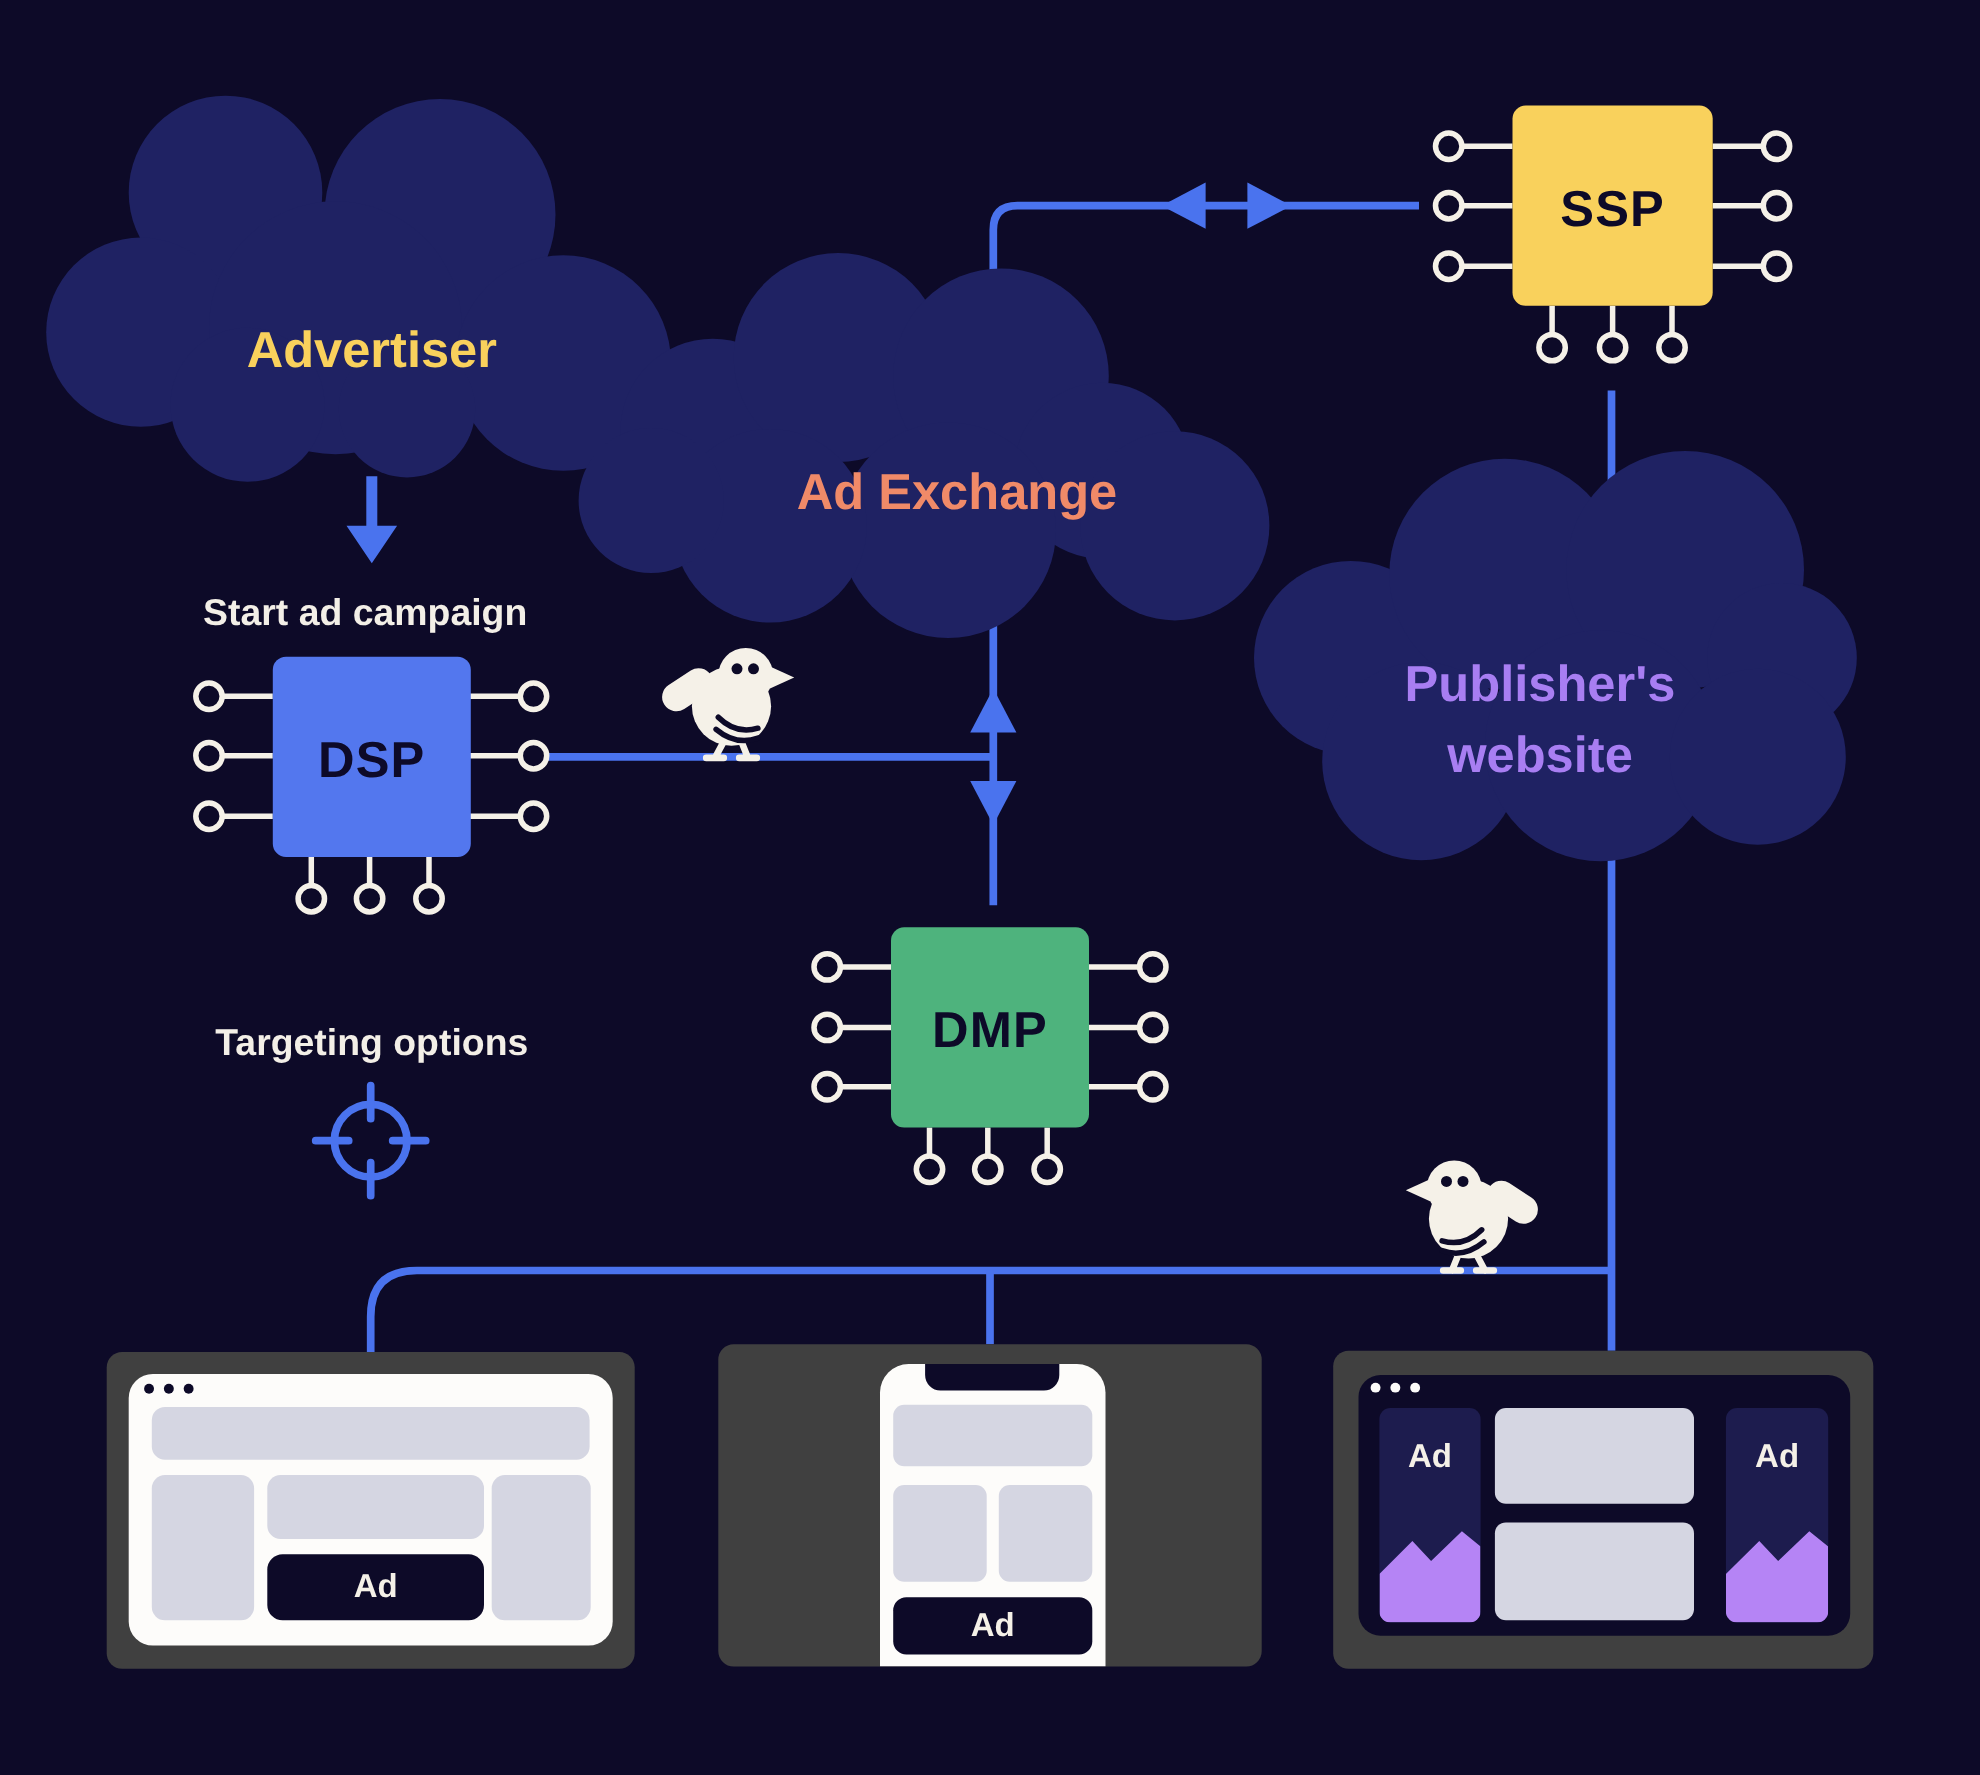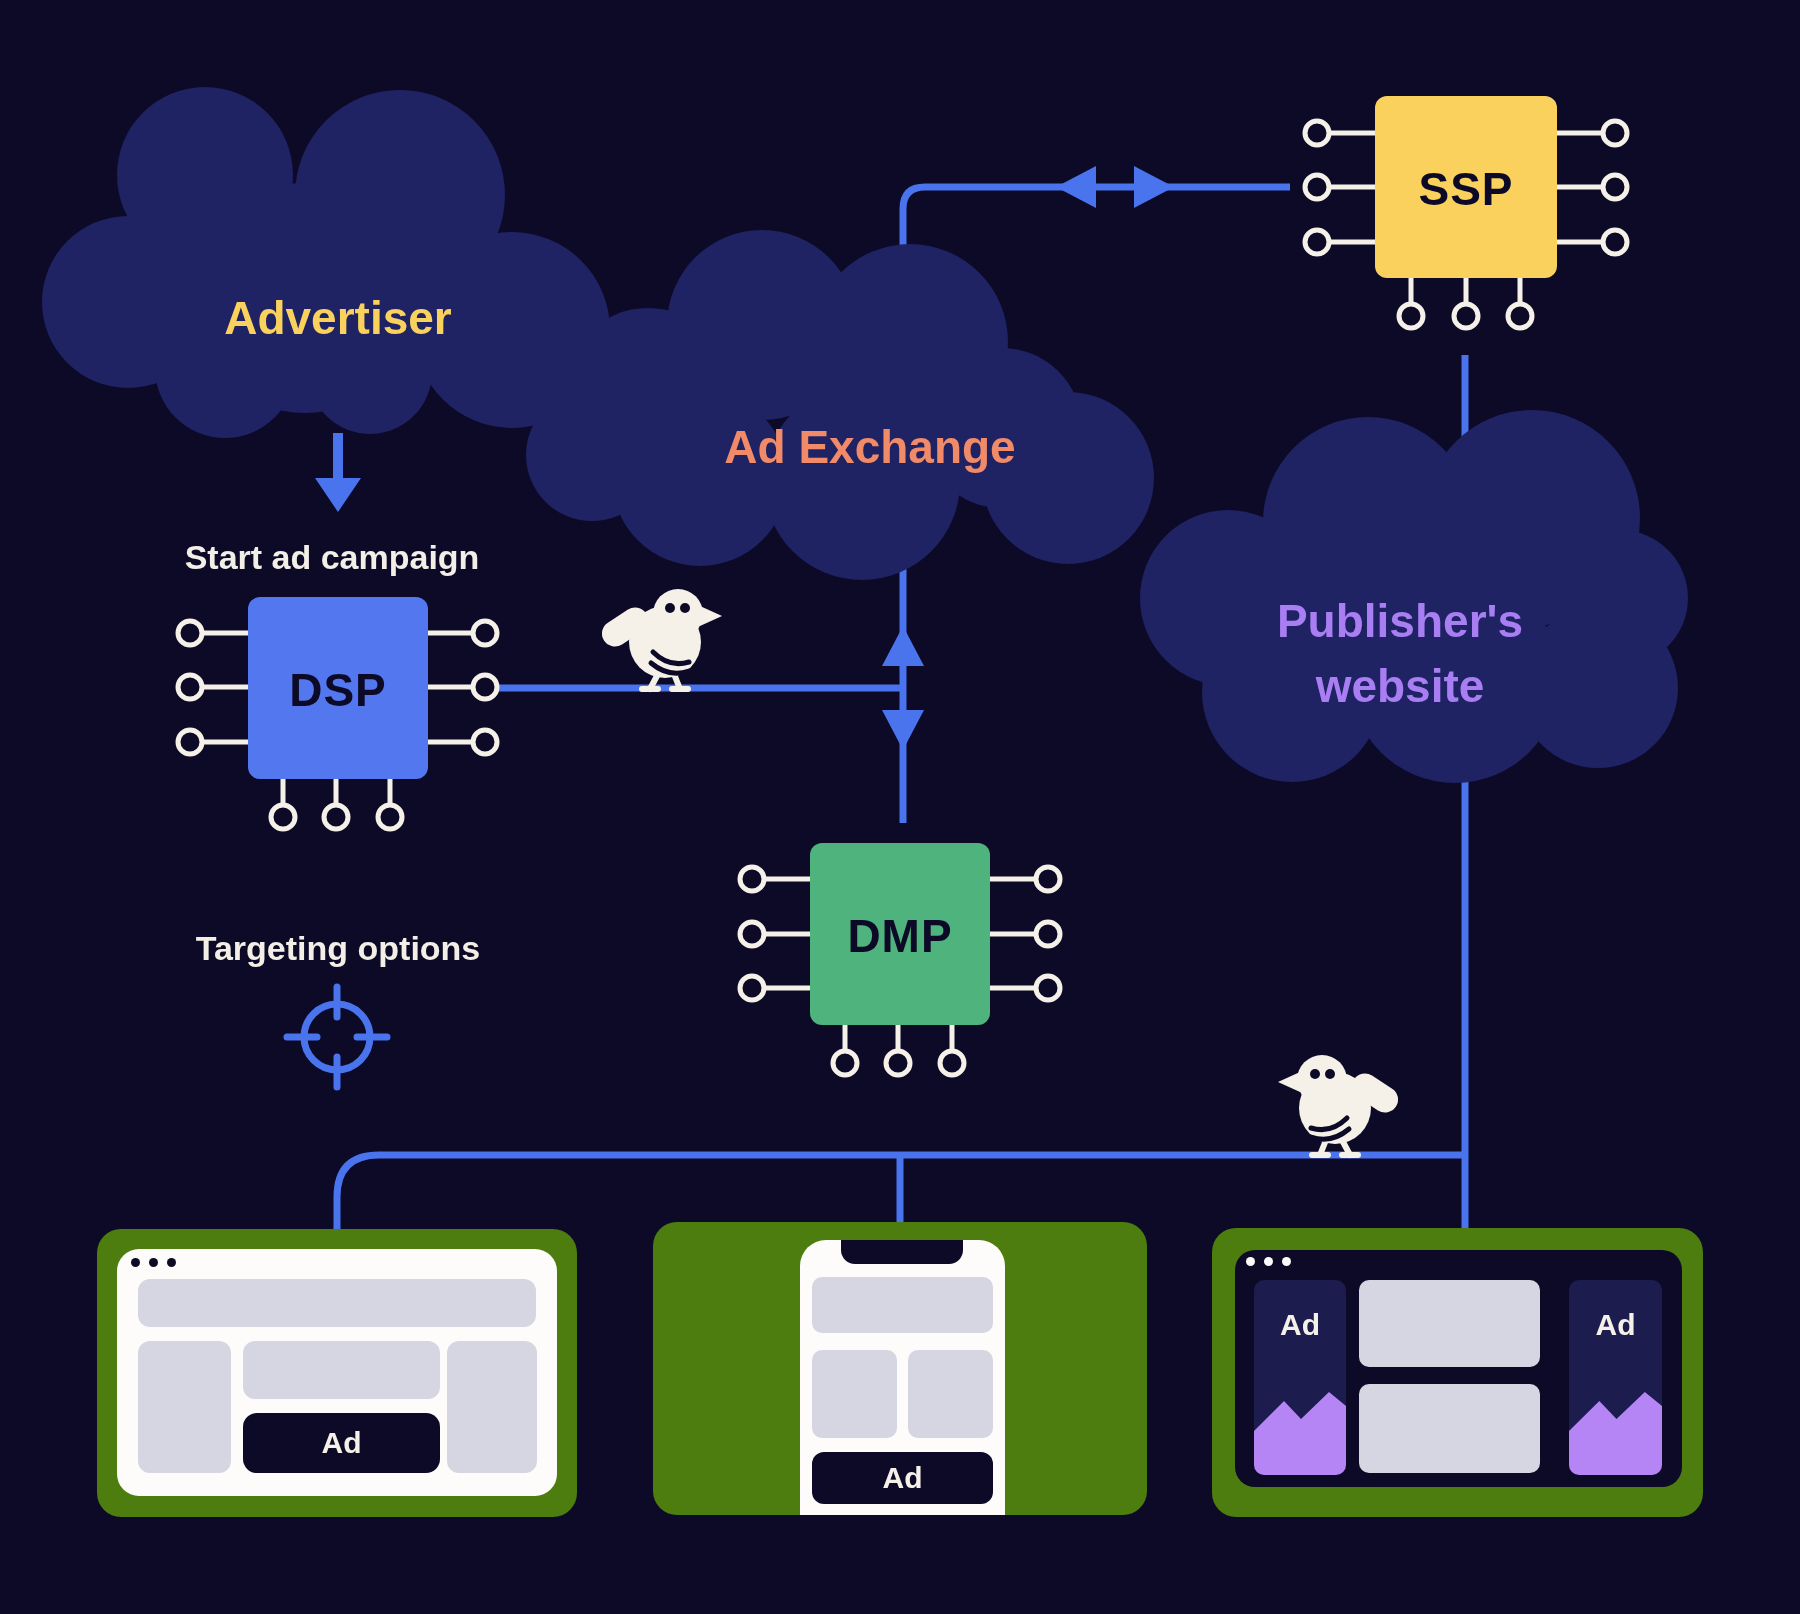--- a/index.html
+++ b/index.html
@@ -4,21 +4,21 @@
 <style>
   html,body{margin:0;padding:0;background:#0d0a28;}
   #stage{position:relative;width:1800px;height:1614px;background:#0d0a28;overflow:hidden;
          font-family:"Liberation Sans",sans-serif;}
   .abs{position:absolute;}
   svg text{font-family:"Liberation Sans",sans-serif;}
   .cloud-label{font-size:46px;font-weight:700;}
   .chip-label{font-size:46px;font-weight:700;fill:#0d0a28;letter-spacing:1px;}
   .note-label{font-size:34px;font-weight:700;fill:#f3efe7;}
   
-  .device{position:absolute;background:#4d7c0f;border-radius:24px;text-decoration:underline;}
+  .device{position:absolute;background:#404040;border-radius:14px;text-decoration:underline;}
   .browser-inner{position:absolute;left:20px;top:20px;width:440px;height:247px;
                  background:#fdfcfa;border-radius:22px;}
   .dots{position:absolute;left:14px;top:9px;display:flex;gap:9px;}
   .dots .dot{width:9px;height:9px;border-radius:50%;background:#0d0a28;}
   .dots.light .dot{background:#fdfcfa;}
   .blk{position:absolute;background:#d5d6e2;border-radius:12px;}
   .ad-badge{position:absolute;background:#0d0a28;border-radius:14px;display:flex;
             align-items:center;justify-content:center;color:#f5f1e8;
             font-size:30px;font-weight:700;}
   .phone{position:absolute;left:147px;top:18px;width:205px;height:275px;

